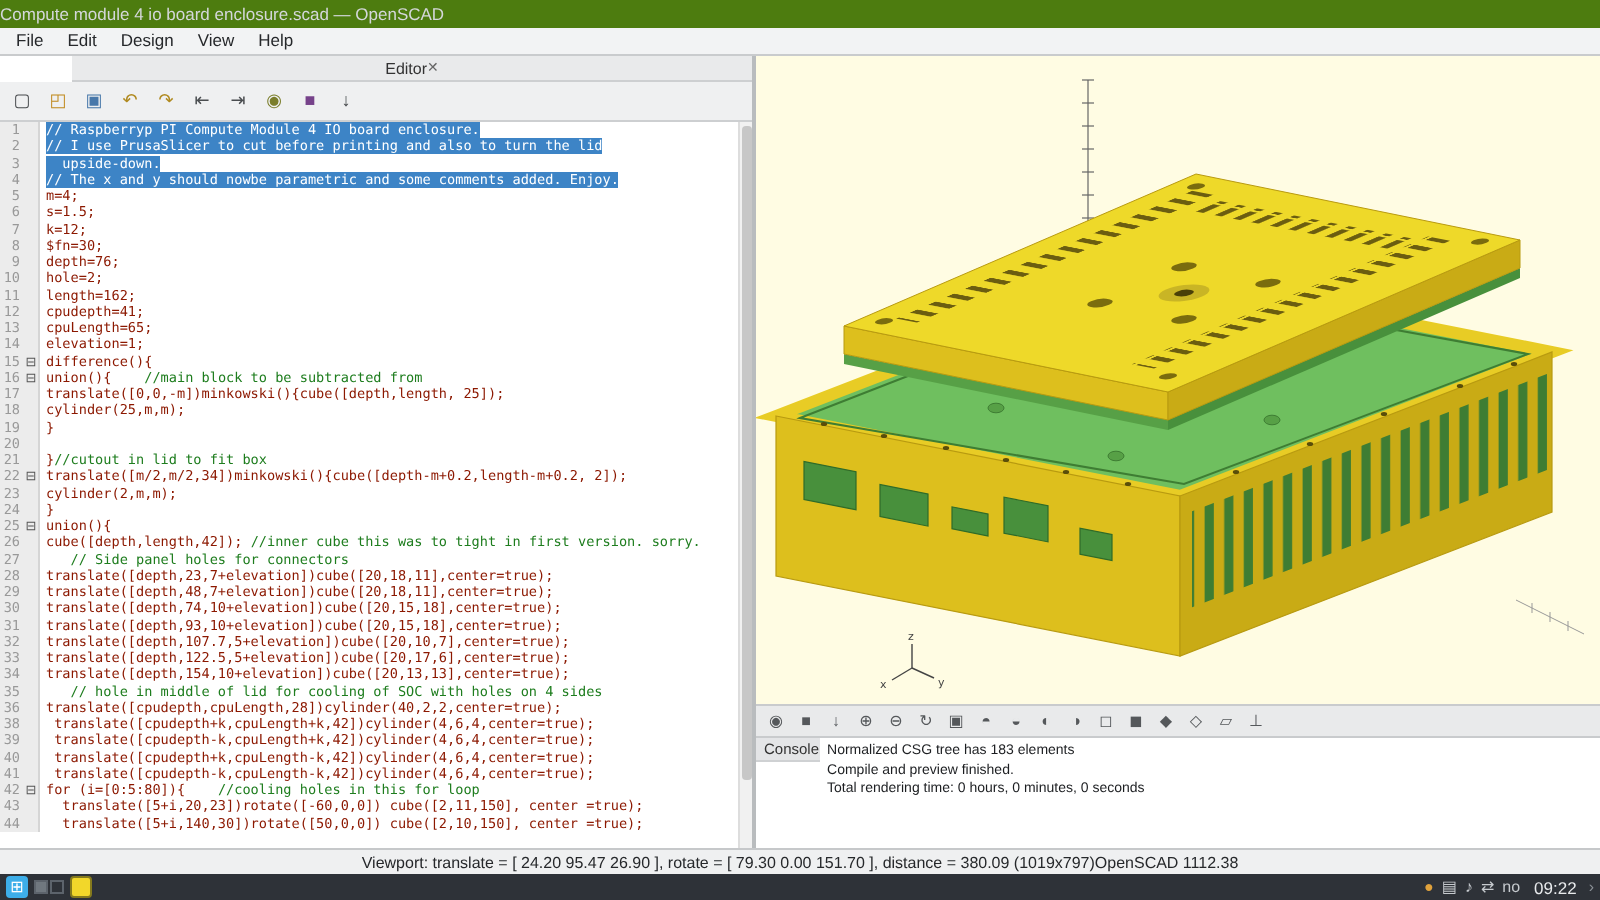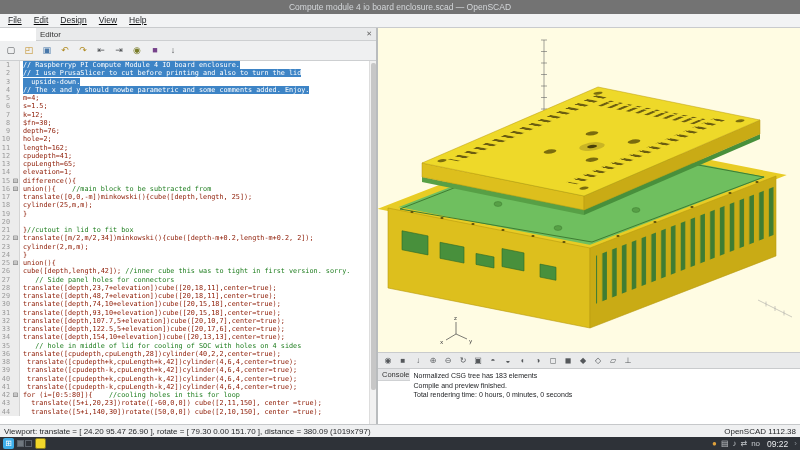--- a/index.html
+++ b/index.html
@@ -1,23 +1,23 @@
 <!DOCTYPE html>
 <html><head>
 <meta charset="utf-8">
 <style>
 *{box-sizing:border-box;margin:0;padding:0;}
 html,body{width:800px;height:450px;overflow:hidden;}
 body{font-family:"Liberation Sans",sans-serif;background:#eff0f1;position:relative;}
-.titlebar{height:14px;background:#737373;color:#d4d7da;font-size:8.5px;line-height:14px;text-align:center;}
-.menubar{height:14px;background:#f2f3f4;border-bottom:1px solid #c9cbcd;display:flex;align-items:center;padding-left:2px;text-decoration:underline;}
+.titlebar{height:14px;background:#4d7c0f;color:#d4d7da;font-size:8.5px;line-height:14px;}
+.menubar{height:14px;background:#f2f3f4;border-bottom:1px solid #c9cbcd;display:flex;align-items:center;padding-left:2px;}
 .menu-item{font-size:8.5px;color:#26282b;padding:0 6px;line-height:13px;cursor:default;}
 .main{display:flex;height:396px;}
 .editor-panel{width:378px;display:flex;flex-direction:column;background:#fff;border-right:2px solid #b9bcbe;}
-.panel-head{height:13px;background:#e9eaeb;border-bottom:1px solid #cdcfd1;display:flex;justify-content:space-between;align-items:center;padding:0 4px;font-size:8px;color:#333;margin-left:36px;}
+.panel-head{height:13px;background:#e9eaeb;border-bottom:1px solid #cdcfd1;display:flex;justify-content:center;align-items:center;padding:0 4px;font-size:8px;color:#333;margin-left:36px;}
 .panel-close{font-size:7px;color:#666;}
 .ed-toolbar{height:20px;background:#eff0f1;border-bottom:1px solid #cdcfd1;display:flex;align-items:center;gap:2px;padding:0 3px;flex:none;}
 .ed-btn{width:16px;height:16px;font-size:9px;line-height:15px;text-align:center;color:#4a4d50;background:none;border:none;padding:0;font-family:inherit;}
 .code-wrap{flex:1;position:relative;overflow:hidden;background:#fff;}
 .code-area{font-family:"DejaVu Sans Mono",monospace;font-size:6.8px;}
 .ed-line{display:flex;height:8.25px;line-height:8.25px;}
 .ln-num{flex:none;width:12px;text-align:right;padding-right:2px;background:#ececec;color:#999;}
 .ln-fold{flex:none;width:8px;background:#ececec;border-right:1px solid #d5d5d5;color:#555;font-family:"DejaVu Sans",sans-serif;font-size:6.5px;text-align:center;line-height:8.25px;}
 .ln-body{flex:1;white-space:pre;padding-left:3px;overflow:hidden;}
 .code{color:#8c1800;}
@@ -26,21 +26,21 @@
 .ed-scrollbar{position:absolute;top:0;right:0;bottom:0;width:7px;background:#f1f1f1;border-left:1px solid #ddd;}
 .ed-thumb{position:absolute;top:2px;left:1px;width:5px;height:90%;background:#c7c7c7;border-radius:2px;}
 .viewport-col{flex:1;display:flex;flex-direction:column;min-width:0;}
 .gl-canvas{height:324px;background:#fffce3;position:relative;}
 .vp-toolbar{height:17px;background:#e9eaeb;border-top:1px solid #c9cbcd;border-bottom:1px solid #c9cbcd;display:flex;align-items:center;gap:1px;padding:0 3px;flex:none;}
 .vp-btn{width:14px;height:13px;font-size:8px;line-height:12px;text-align:center;color:#55585b;background:none;border:none;padding:0;font-family:inherit;}
 .console{flex:1;display:flex;flex-direction:row;background:#fff;min-height:0;}
 .console-head{height:12px;background:#e4e5e7;border-bottom:1px solid #cfd1d3;font-size:7.5px;line-height:12px;padding-left:4px;color:#333;flex:none;}
 .console-body{flex:1;padding:2px 4px;overflow:hidden;}
 .console-line{font-size:7px;line-height:9.5px;color:#1c1e21;}
-.statusbar{height:13px;background:#eff0f1;border-top:1px solid #c6c8ca;display:flex;justify-content:space-between;align-items:center;padding:0 4px;font-size:8px;color:#26282b;white-space:nowrap;}
+.statusbar{height:13px;background:#eff0f1;border-top:1px solid #c6c8ca;display:flex;justify-content:center;align-items:center;padding:0 4px;font-size:8px;color:#26282b;white-space:nowrap;}
 .taskbar{height:13px;background:#2e3238;display:flex;align-items:center;gap:3px;padding:0 3px;}
 .tb-launcher{width:11px;height:11px;background:#3daee9;color:#fff;border-radius:2px;font-size:8px;line-height:11px;text-align:center;}
 .tb-pager{display:flex;gap:1px;}
 .pg{width:7px;height:7px;border:1px solid #5c636b;display:inline-block;}
 .pg.active{background:#70787f;}
 .tb-task{width:11px;height:11px;background:#f2d72a;border-radius:2px;border:1px solid #857a1d;}
 .tb-spacer{flex:1;}
 .tb-tray{display:flex;align-items:center;gap:2px;}
 .tray-icon{color:#c6cace;font-size:8px;padding:0 1px;}
 .tb-clock{color:#e8eaec;font-size:8.5px;padding:16px 3px;}

